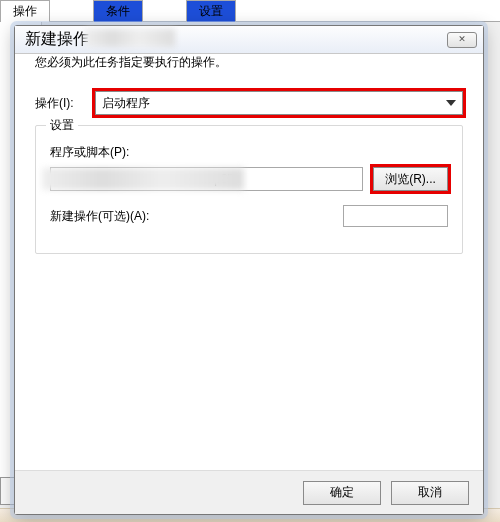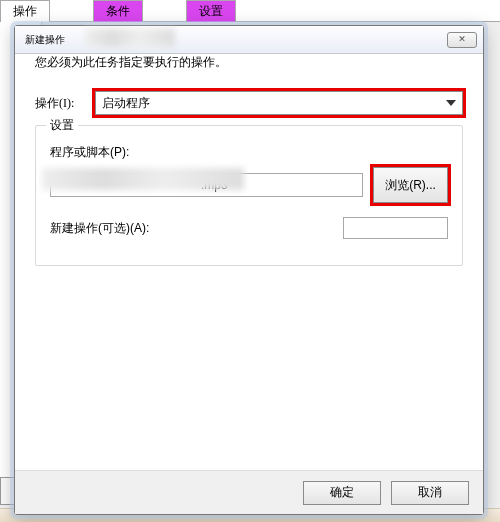--- a/index.html
+++ b/index.html
@@ -23,21 +23,21 @@
     border-bottom: 1px solid #aaa;
     width: 500px;
     height: 22px;
     gap: 44px;
   }
   .back-tab {
     padding: 2px 12px;
     border: 1px solid #aaa;
     border-bottom: none;
     margin-right: -1px;
-    background: #d946ef;
+    background: #1d4ed8;
     cursor: default;
     height: 22px;
     line-height: 16px;
   }
   .back-tab.active { background: #fff; }
   .back-body {
     position: absolute;
     top: 22px; left: 0;
     width: 42px; height: 478px;
     background: #fff;
@@ -70,40 +70,40 @@
     flex-direction:column;
   }
   .titlebar {
     height: 28px;
     background: linear-gradient(#fdfdfe,#e9eef7);
     border-bottom: 1px solid #c8c8c8;
     display:flex;
     align-items:center;
     padding: 0 6px 0 10px;
   }
-  .titlebar-title { flex:1; font-size:10px; }
+  .titlebar-title { flex:1; font-size:16px; }
   .close-btn {
     width: 30px; height: 16px;
     border: 1px solid #8a8a8a;
     border-radius: 3px;
     background: linear-gradient(#fafafa,#e2e2e2);
     font-size: 9px;
     line-height: 12px;
     text-align:center;
     color:#555; cursor:pointer;
     font-family: Arial, sans-serif;
   }
   .content {
     flex:1;
     padding: 0 20px 8px 20px;
     position: relative;
   }
   .instruction { margin-bottom: 20px; }
   .row { display:flex; align-items:center; margin-bottom:10px; }
-  .row-label { width: 60px; font-family: Liberation Serif, serif; }
+  .row-label { width: 60px; }
   .action-combo {
     flex:1; height:24px;
     border:1px solid #8a8a8a;
     background:#fff;
     display:flex; align-items:center;
     padding: 0 6px;
     position:relative;
     cursor:pointer;
   }
   .action-combo .arrow {
@@ -134,21 +134,21 @@
   .script-row { display:flex; align-items:center; gap:10px; }
   .script-input {
     flex:1; height:24px;
     border:1px solid #a8a8a8;
     padding:0 6px;
     background:#fff;
     font:inherit;
     color:#000;
   }
   .browse-btn {
-    width: 78px; height:36px;
+    width: 78px; height:24px;
     border:1px solid #8a8a8a;
     background:linear-gradient(#f8f8f8,#e4e4e4);
     font:inherit; cursor:pointer;
   }
   .small-row {
     display:flex; align-items:center; margin-bottom:12px;
   }
   .small-label { width:120px; }
   .small-input {
     width:105px; height:22px;

